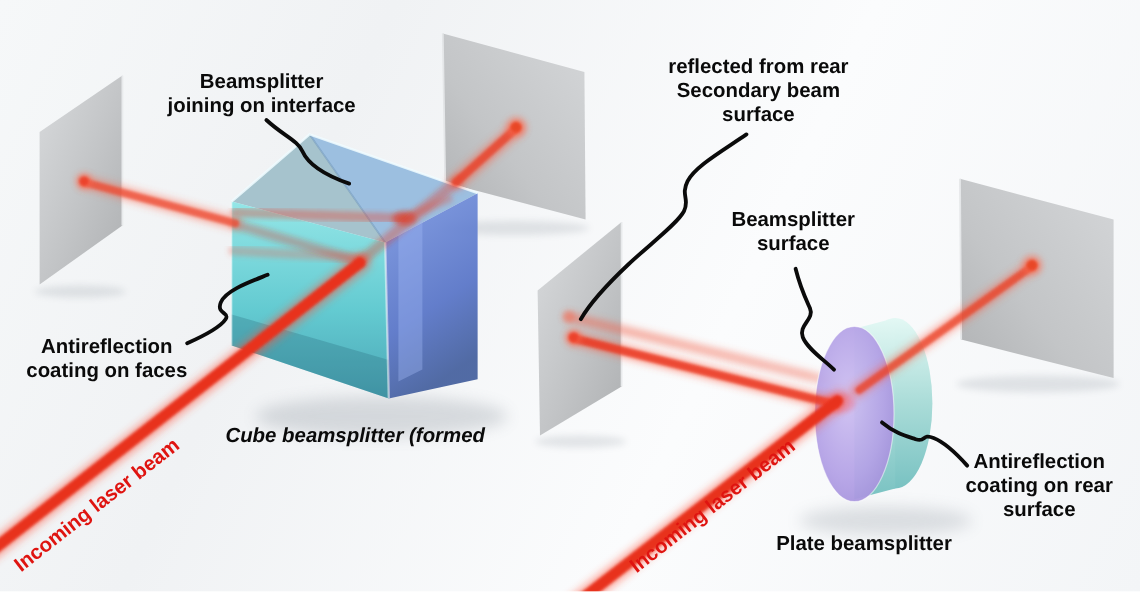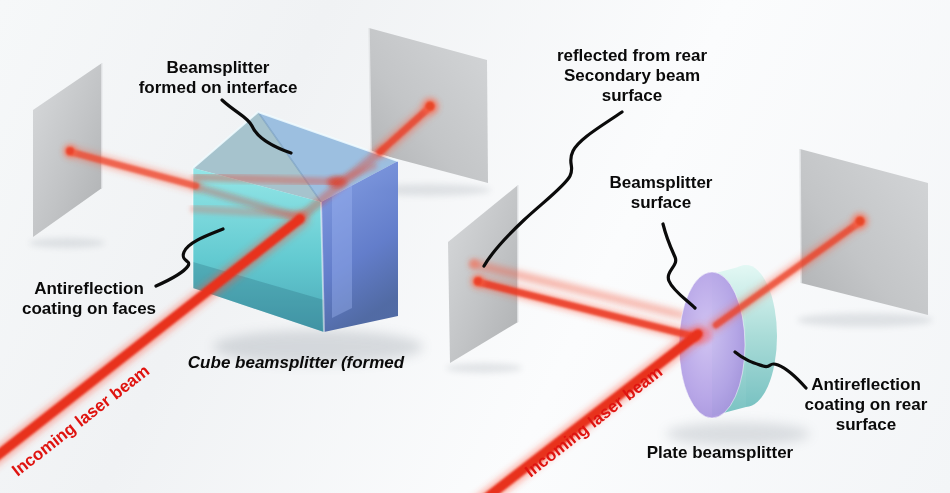--- a/index.html
+++ b/index.html
@@ -177,21 +177,21 @@
     <path d="M222,100 C236,113 248,117 252,126 C256,135 268,145 291,153"></path>
     <path d="M156,286 C174,278 184,272 188,266 C192,260 180,262 184,252 C188,242 208,235 223,229"></path>
     <path d="M622,112 C600,127 579,139 573,151 C567,163 575,166 570,176 C565,186 541,204 524,220 C507,236 492,252 484,266"></path>
     <path d="M663,224 C667,240 671,248 675,257 C679,266 665,271 669,281 C673,291 687,300 695,308"></path>
     <path d="M735,352 C746,361 754,363 763,366 C772,369 768,361 778,365 C788,369 798,379 806,388"></path>
   </g>
 </svg>
 
   <div class="lbl" style="left:218px;top:78px;">
     <span>Beamsplitter</span>
-    <span>formed on interface</span>
+    <span>joining on interface</span>
   </div>
 
   <div class="lbl" style="left:632px;top:76px;">
     <span>reflected from rear</span>
     <span>Secondary beam</span>
     <span>surface</span>
   </div>
 
   <div class="lbl" style="left:661px;top:193px;">
     <span>Beamsplitter</span>

